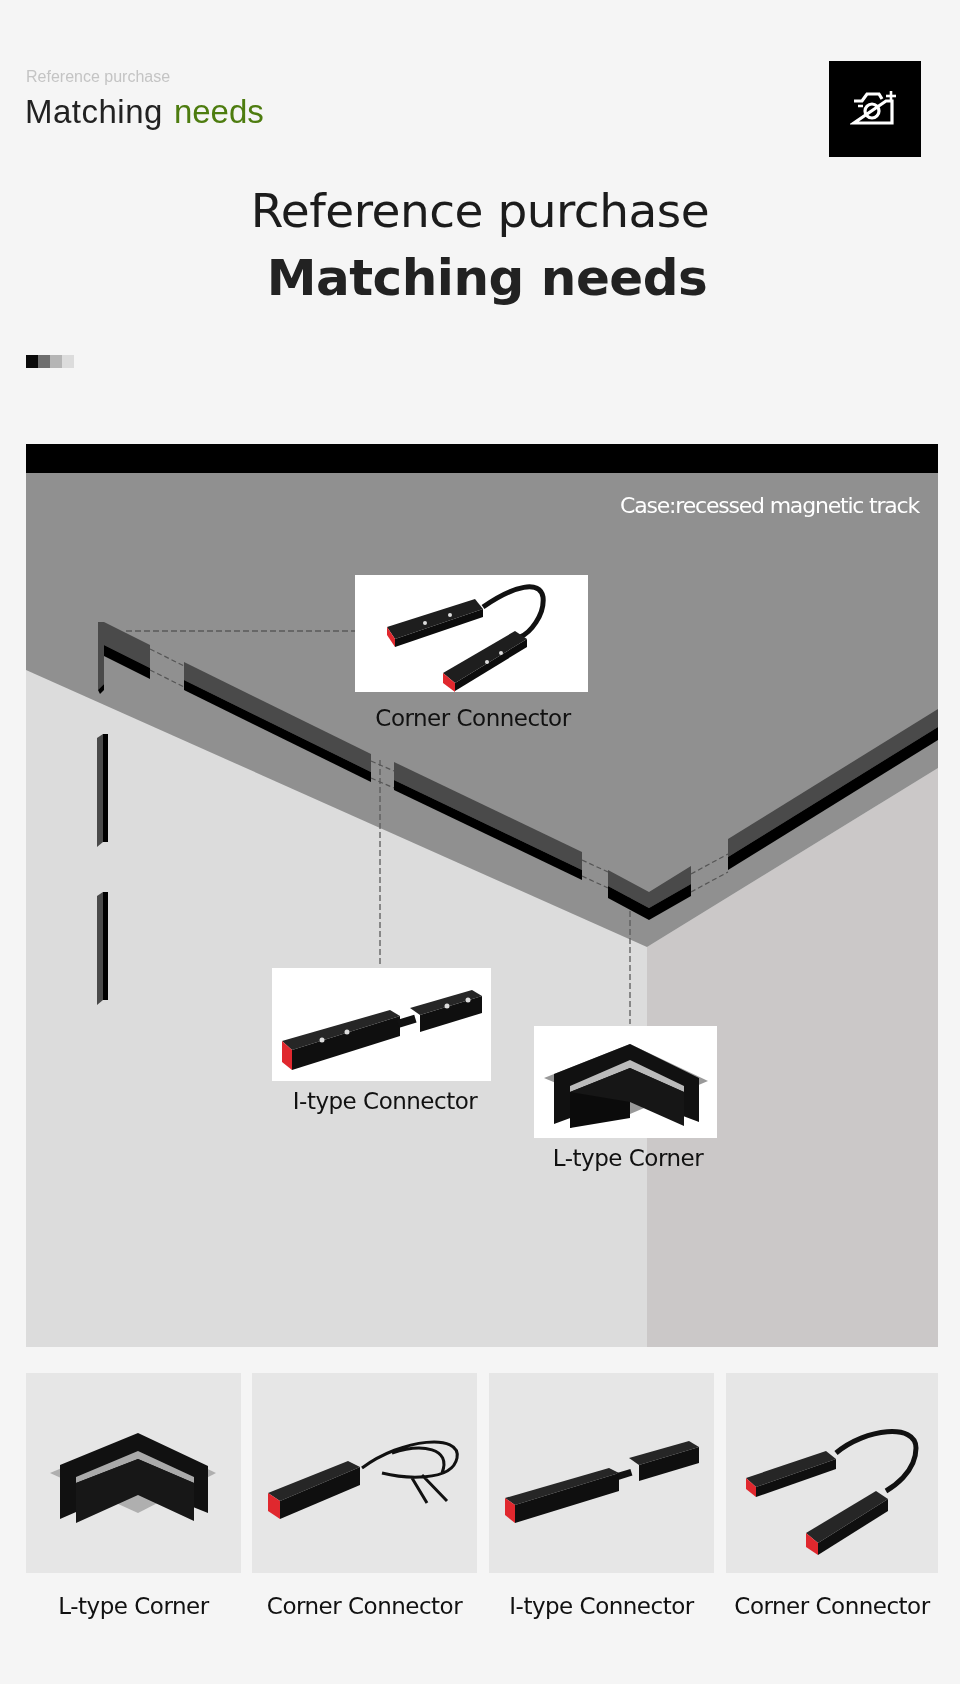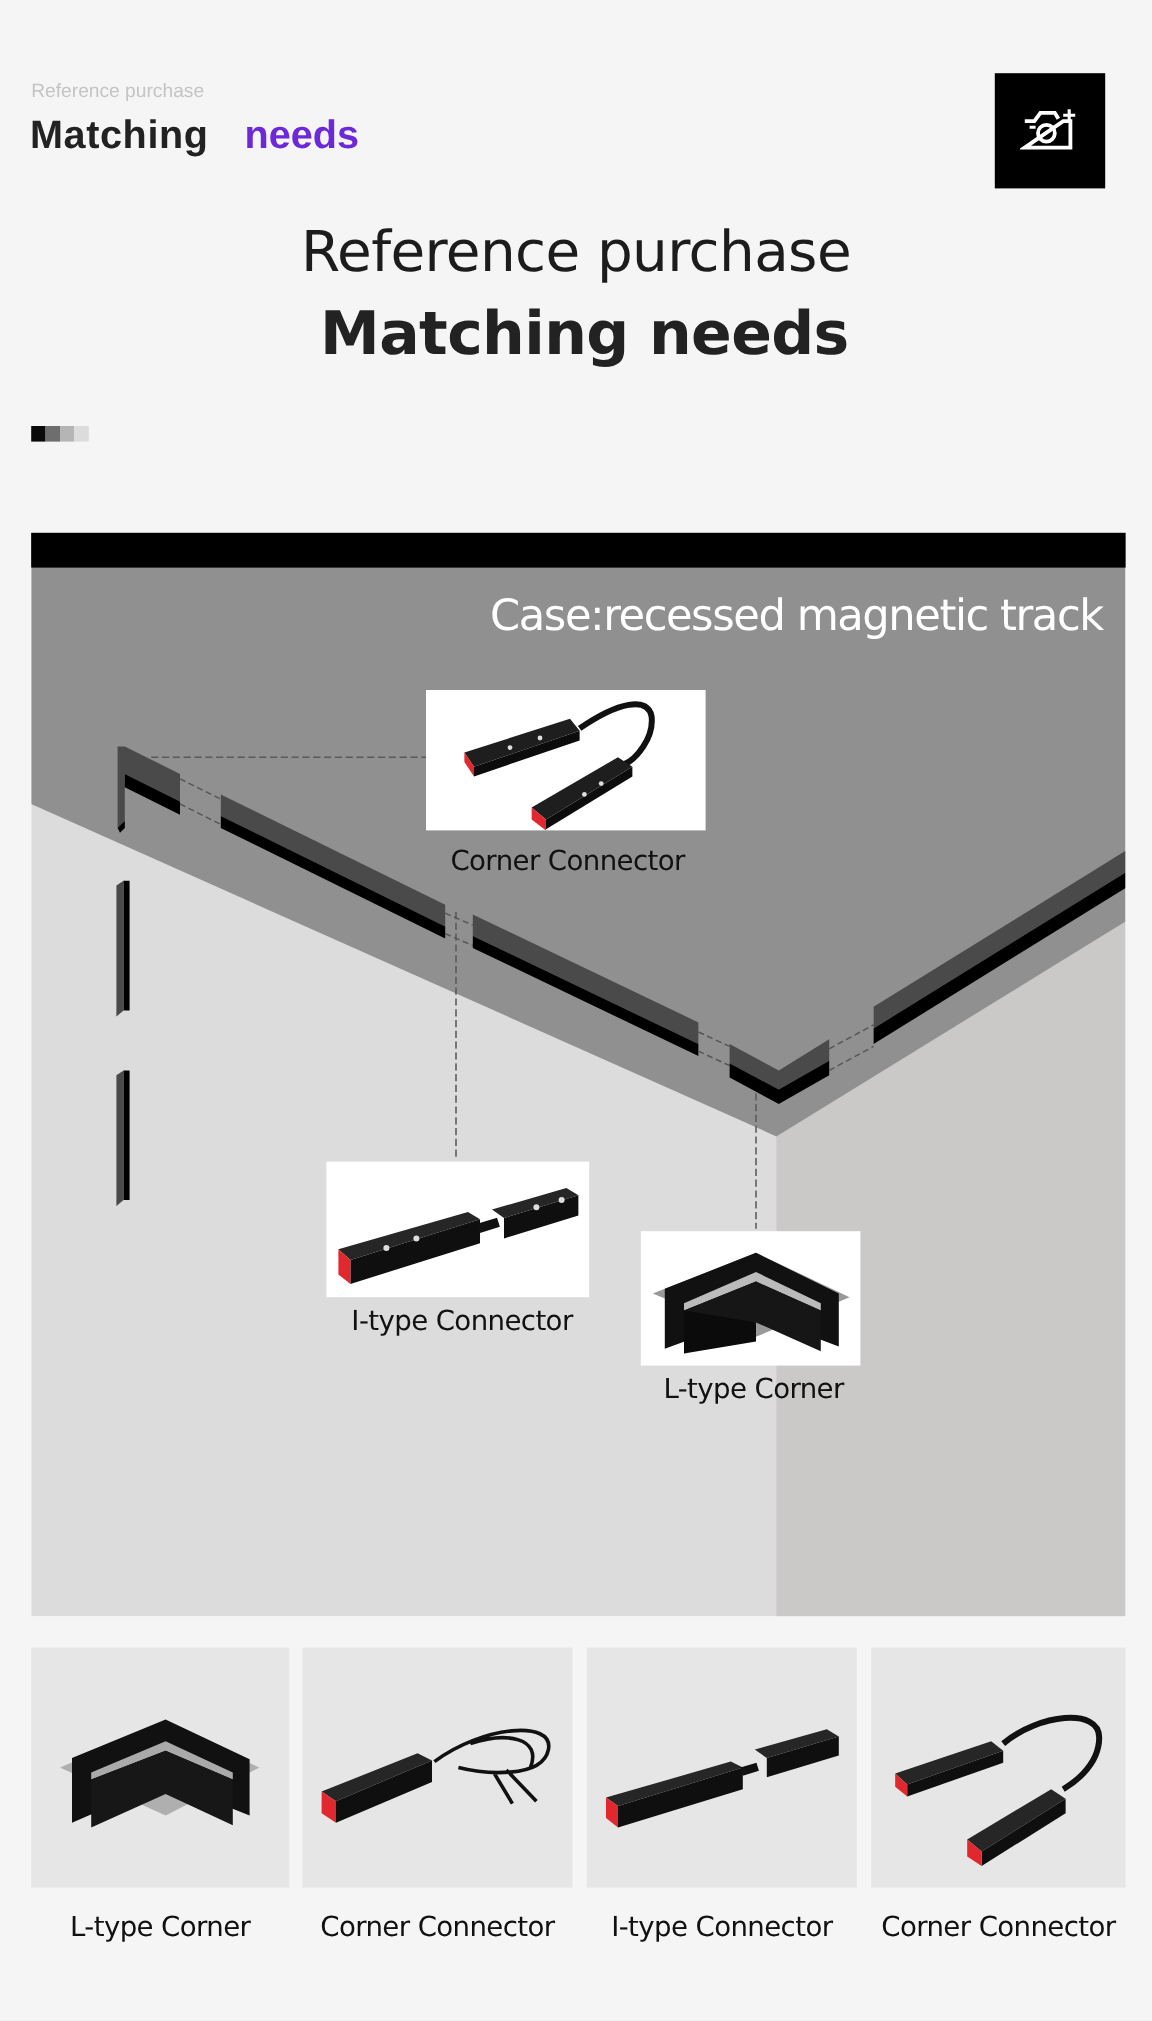--- a/index.html
+++ b/index.html
@@ -3,30 +3,30 @@
 <meta charset="utf-8">
 <style>
   html, body { margin:0; padding:0; }
   body {
     width:960px; height:1684px; background:#f5f5f5; position:relative; overflow:hidden;
     font-family:"DejaVu Sans", sans-serif; color:#1a1a1a;
   }
   .abs { position:absolute; }
   .eyebrow { left:26px; top:68px; font-size:16px; color:#c4c4c4; font-family:"Liberation Sans", sans-serif; letter-spacing:0; }
   .head-small { left:25px; top:92px; font-size:33px; line-height:40px; font-family:"Liberation Sans", sans-serif; }
-  .head-small b { font-weight:700; color:#222; letter-spacing:0.5px; }
-  .head-small span.light { font-weight:700; color:#6d28d9; margin-left:30px; }
+  .head-small b { font-weight:400; color:#222; letter-spacing:0.5px; }
+  .head-small span.light { font-weight:400; color:#4d7c0f; margin-left:11px; }
   .cam-btn { left:829px; top:61px; width:92px; height:96px; background:#000; display:flex; align-items:center; justify-content:center; cursor:pointer; }
   .title1 { left:0; width:960px; top:183px; text-align:center; font-size:47px; line-height:56px; font-weight:400; color:#1c1c1c; letter-spacing:-0.5px; }
   .title2 { left:0; width:974px; top:248px; text-align:center; font-size:50px; line-height:60px; font-weight:700; color:#222; letter-spacing:-0.5px; }
   .swatches { left:26px; top:355px; display:flex; }
   .swatches i { display:block; width:12px; height:13px; }
   .scene { left:26px; top:444px; width:912px; height:903px; overflow:hidden; }
   .topbar { left:26px; top:444px; width:912px; height:29px; background:#000; }
-  .case-label { right:41px; top:493px; color:#fff; font-size:36px; font-family:"DejaVu Sans", sans-serif; letter-spacing:-1.2px; }
+  .case-label { right:41px; top:493px; color:#fff; font-size:22px; font-family:"DejaVu Sans", sans-serif; letter-spacing:-1.2px; }
   .callout-img { position:absolute; background:#fff; }
   .callout-label { position:absolute; font-size:23px; color:#111; text-align:center; letter-spacing:-0.5px; }
   .card { position:absolute; top:1373px; height:200px; background:#e6e6e6; }
   .card-label { position:absolute; top:1593px; font-size:23px; color:#111; text-align:center; letter-spacing:-0.5px; }
 </style>
 </head>
 <body>
 
 <div class="abs eyebrow">Reference purchase</div>
 <div class="abs head-small">

